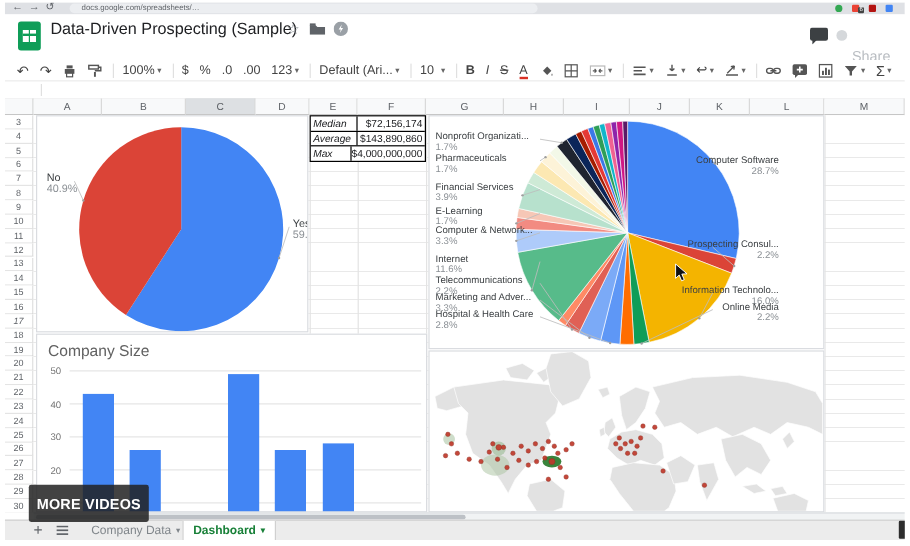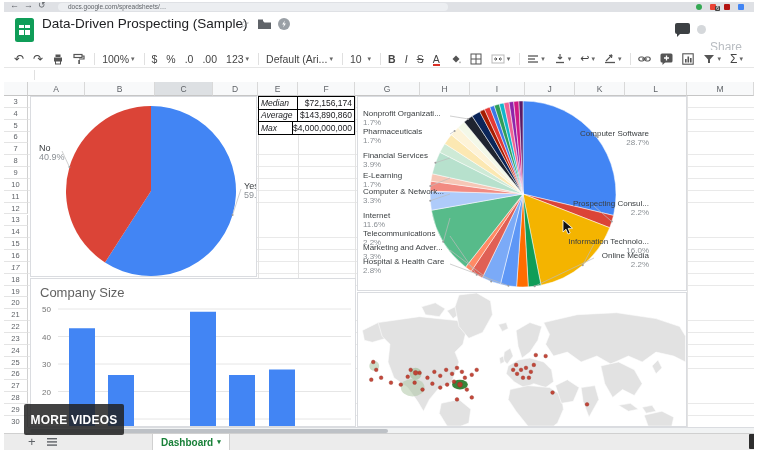--- a/index.html
+++ b/index.html
@@ -566,20 +566,24 @@
     <div id="h-thumb"></div>
   </div>
 
   <div id="tabbar">
     <span id="add-sheet">+</span>
     <svg id="all-sheets" width="10" height="8">
       <rect x="0" y="0" width="10" height="1.4" fill="#5f6368"></rect>
         <rect x="0" y="3.2" width="10" height="1.4" fill="#5f6368"></rect>
         <rect x="0" y="6.4" width="10" height="1.4" fill="#5f6368"></rect>
     </svg>
+    <span class="sheettab" id="tab-company">
+      <span>Company Data</span>
+        <span class="tab-dd">▾</span>
+    </span>
     <span class="sheettab" id="tab-dashboard">
       <span>Dashboard</span>
         <span class="tab-dd">▾</span>
     </span>
   </div>
 
   <div id="more-videos">MORE VIDEOS</div>
   <div id="video-frag"></div>
 
   <svg id="cursor" width="12" height="16">

